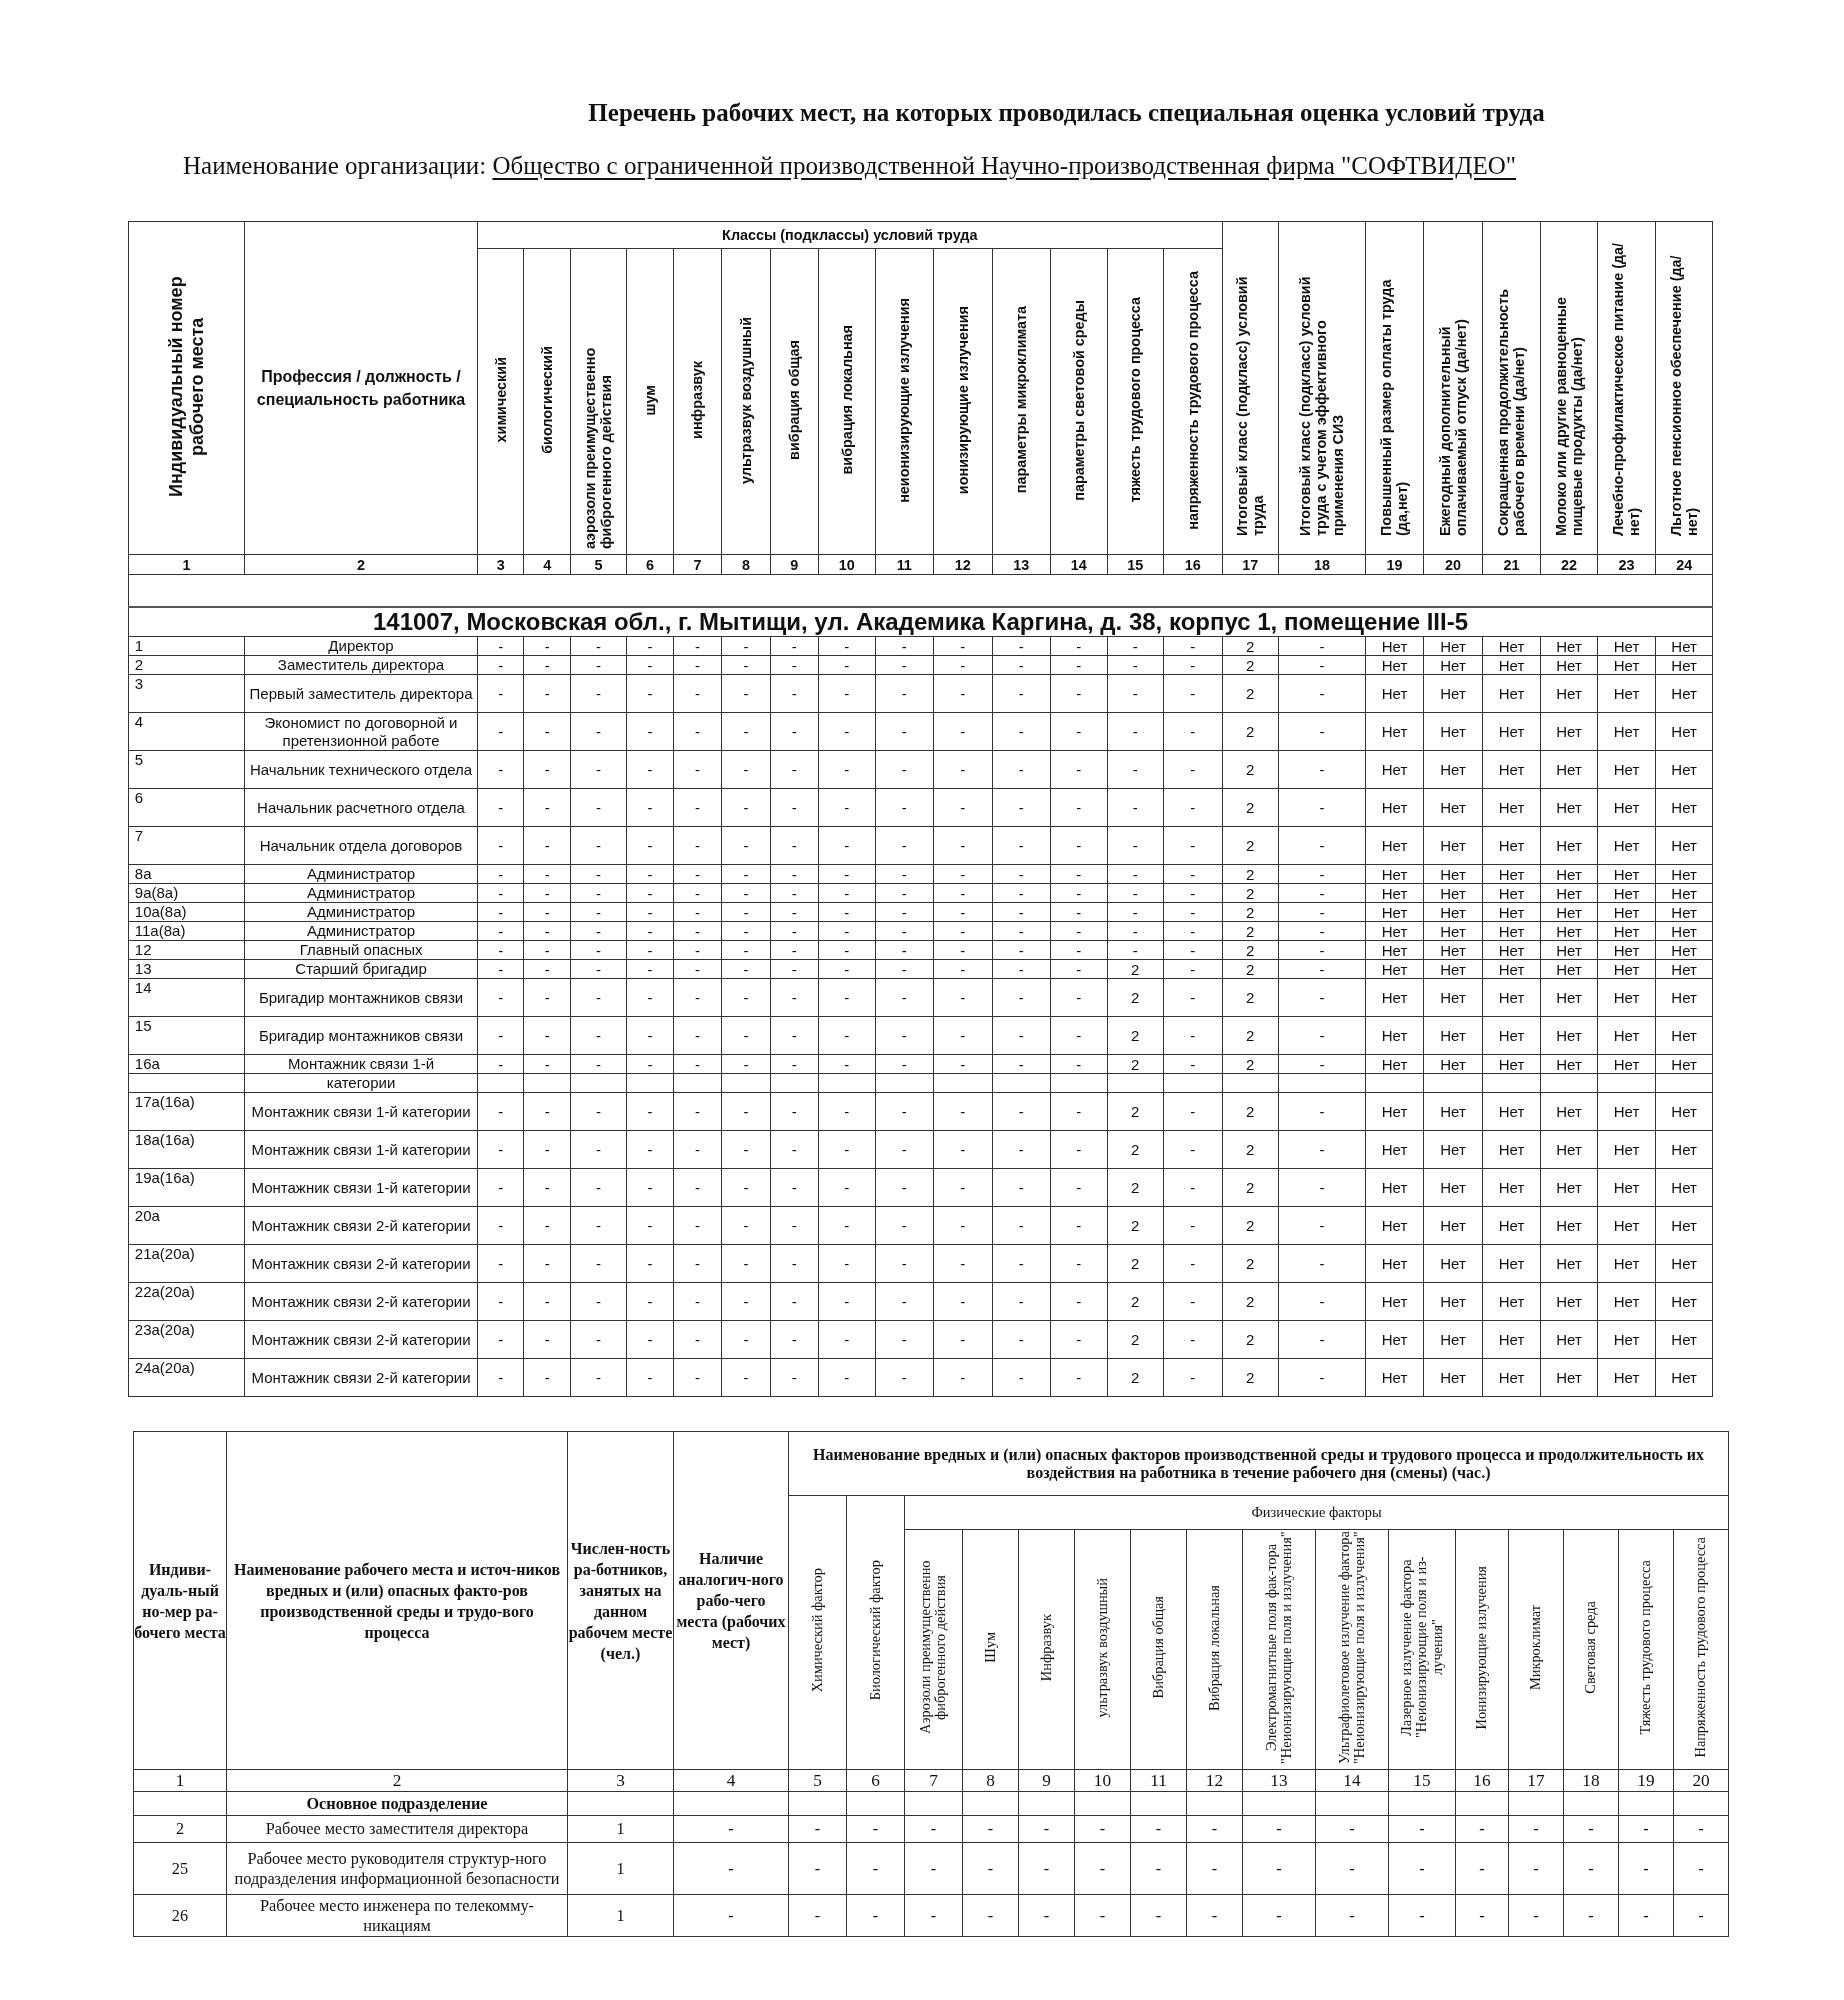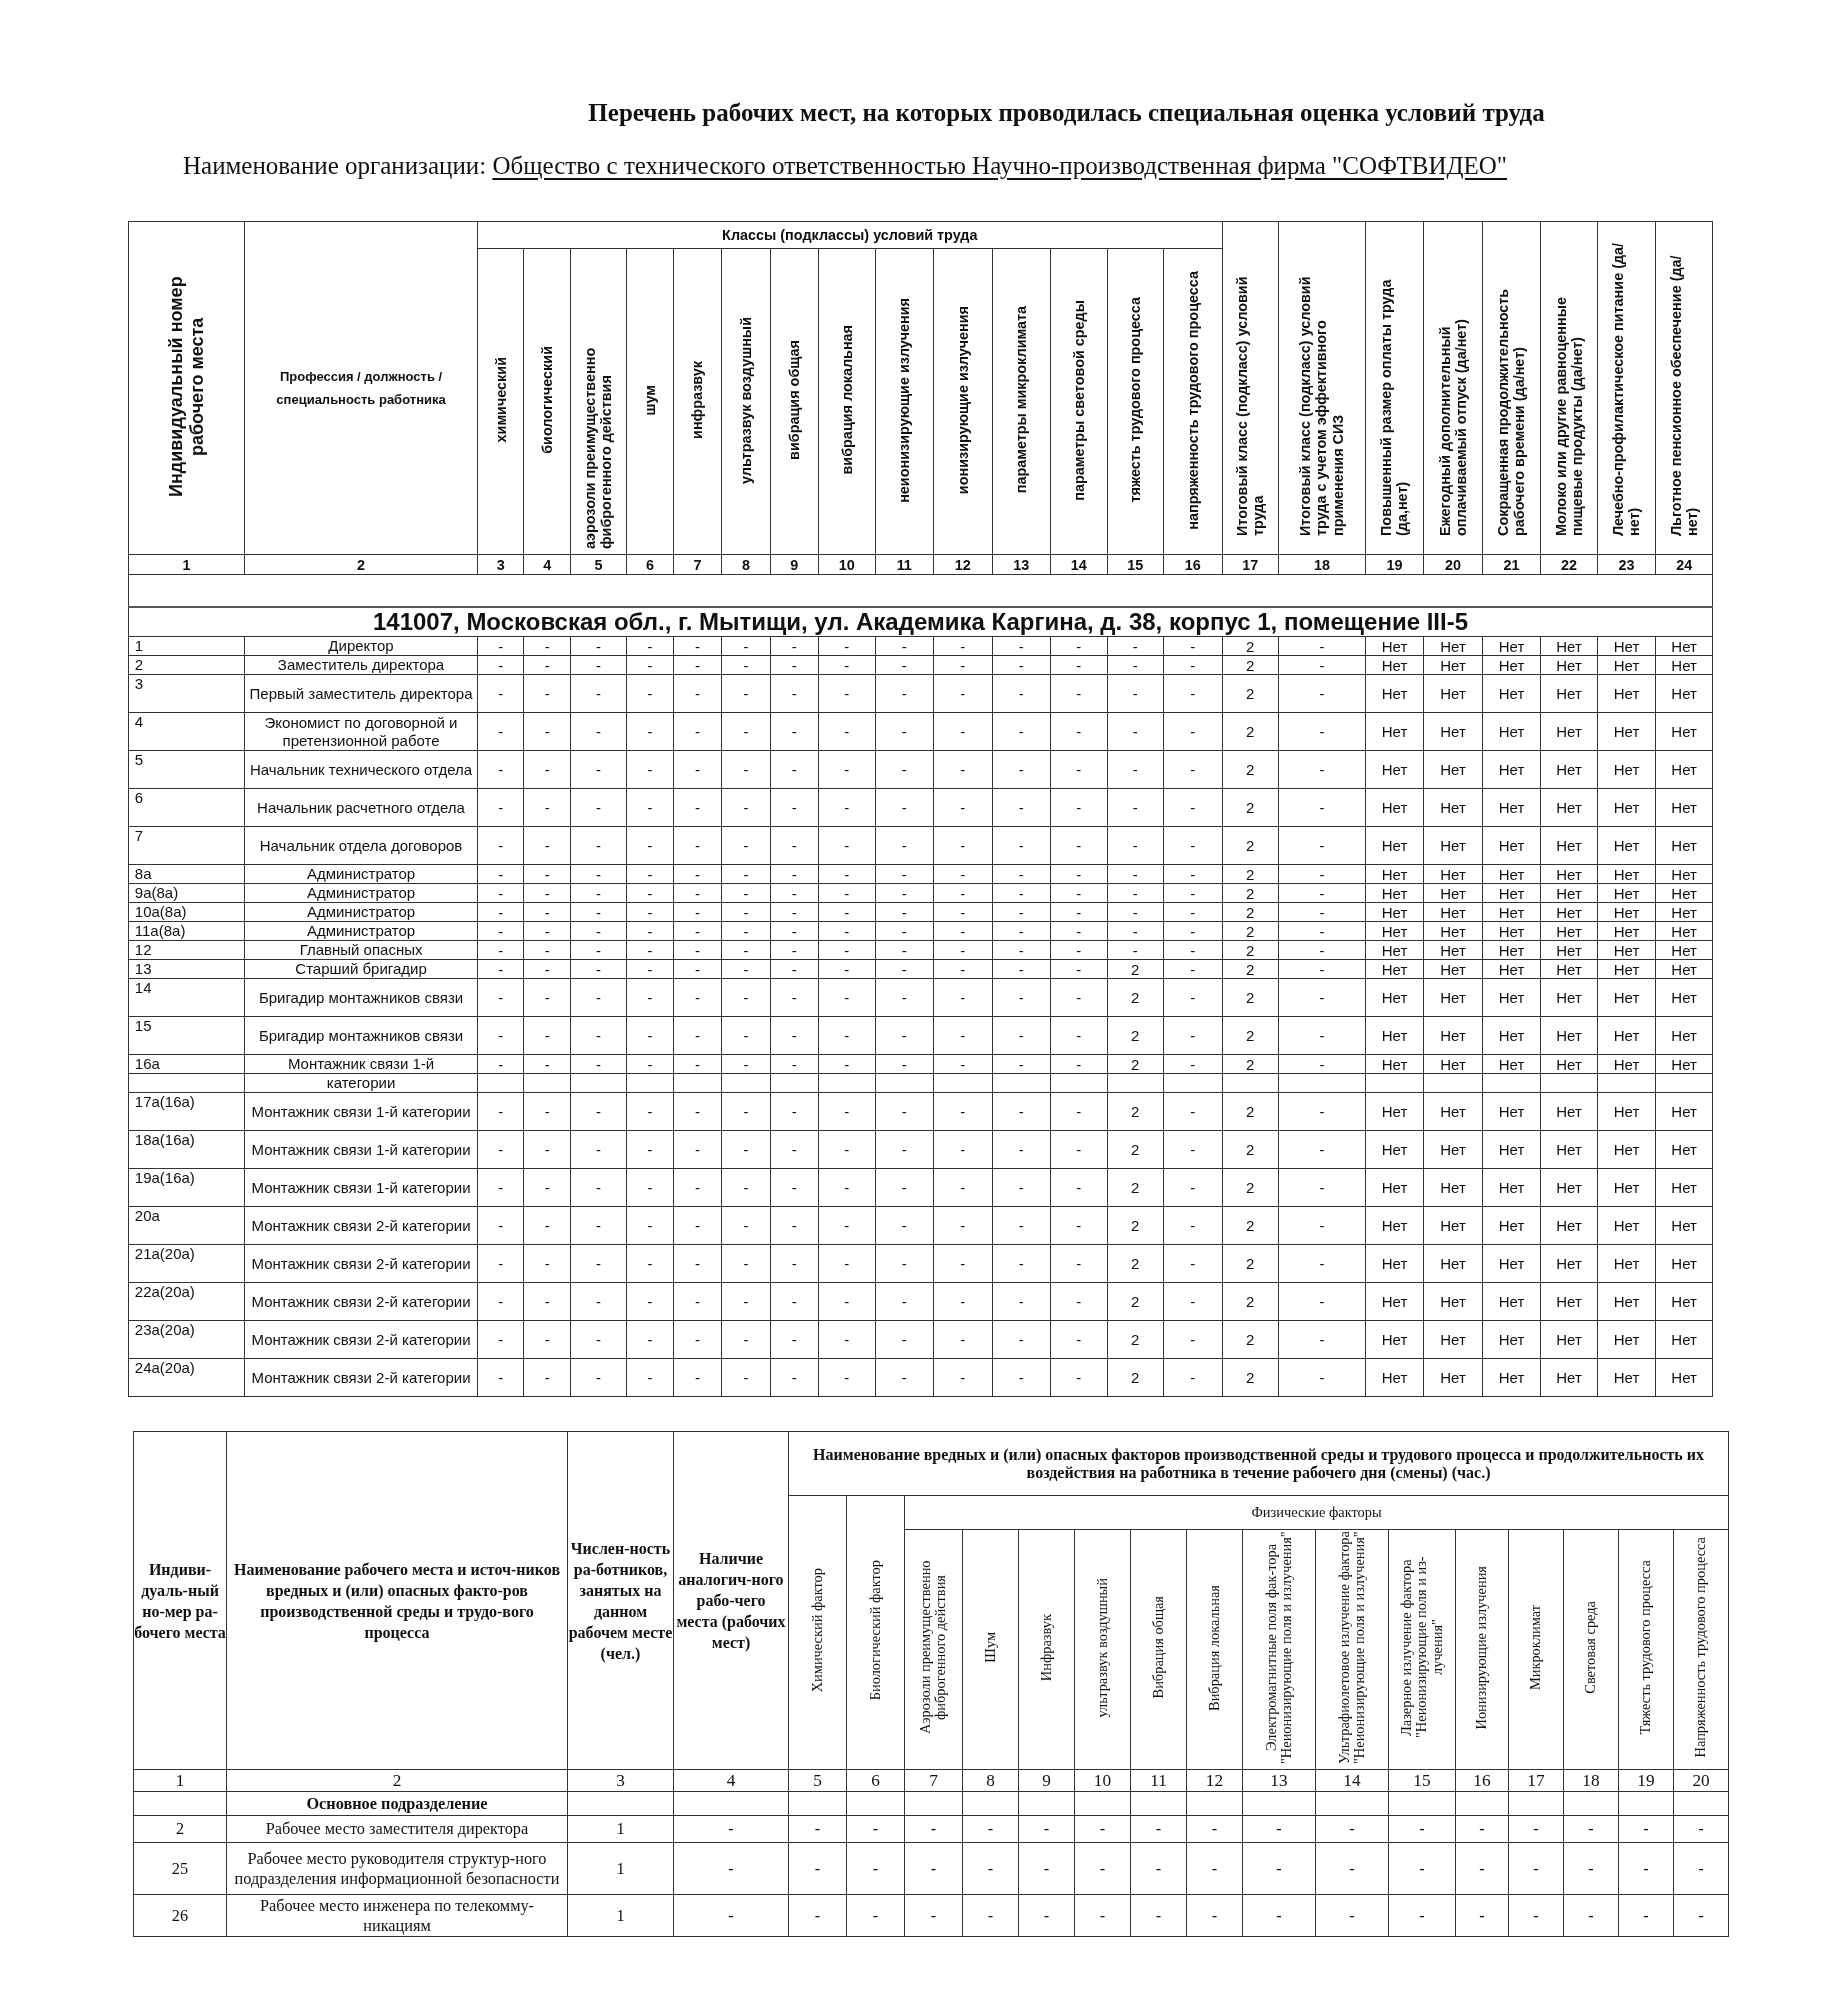--- a/index.html
+++ b/index.html
@@ -19,21 +19,21 @@
   
   #t1 { left: 128px; top: 221px; width: 1585px; font-family: "Liberation Sans", sans-serif; font-size: 15px; }
   #t1 th { font-weight: bold; font-size: 14.4px; }
   #t1 .grp { height: 27px; font-size: 14.4px; }
   #t1 .vh { height: 306px; }
   #t1 .vtext {
     writing-mode: vertical-rl; transform: rotate(180deg);
     display: inline-block; text-align: left; white-space: normal; max-height: 298px; line-height: 16.3px;
   }
   #t1 .vbig { font-size: 18px; line-height: 21px; text-align: center; }
-  #t1 .prof { font-size: 13px; line-height: 23px; }
+  #t1 .prof { font-size: 16px; line-height: 23px; }
   #t1 .nums td { height: 19px; font-size: 14.4px; font-weight: bold; }
   #t1 .blank td { height: 31px; border-bottom: 2.9px solid #555; }
   #t1 .addr td { height: 23px; font-size: 24px; font-weight: bold; }
   #t1 td.id { text-align: left; padding-left: 5.8px; vertical-align: top; }
   #t1 tr.r1 td { height: 18px; }
   #t1 tr.r2 td { height: 37px; }
   #t1 td.name { line-height: 17.3px; }
 
   
   #t2 { left: 133px; top: 1431px; width: 1580px; font-family: "Liberation Serif", serif; font-size: 16px; }
@@ -50,21 +50,21 @@
   #t2 td { font-size: 16.3px; line-height: 20px; }
   #t2 .sect td { height: 23px; }
   #t2 .sect .b { font-weight: bold; }
 </style>
 </head>
 <body>
 
 <div class="title">Перечень рабочих мест, на которых проводилась специальная оценка условий труда</div>
 <div class="org">
   <span>Наименование организации:</span>
-  <span class="val">Общество с технического ответственностью Научно-производственная фирма "СОФТВИДЕО"</span>
+  <span class="val">Общество с ограниченной производственной Научно-производственная фирма "СОФТВИДЕО"</span>
 </div>
 
 <table id="t1">
   <colgroup>
     <col style="width:115px">
       <col style="width:231px">
     <col style="width:46px">
       <col style="width:46px">
       <col style="width:56px">
       <col style="width:46px">

